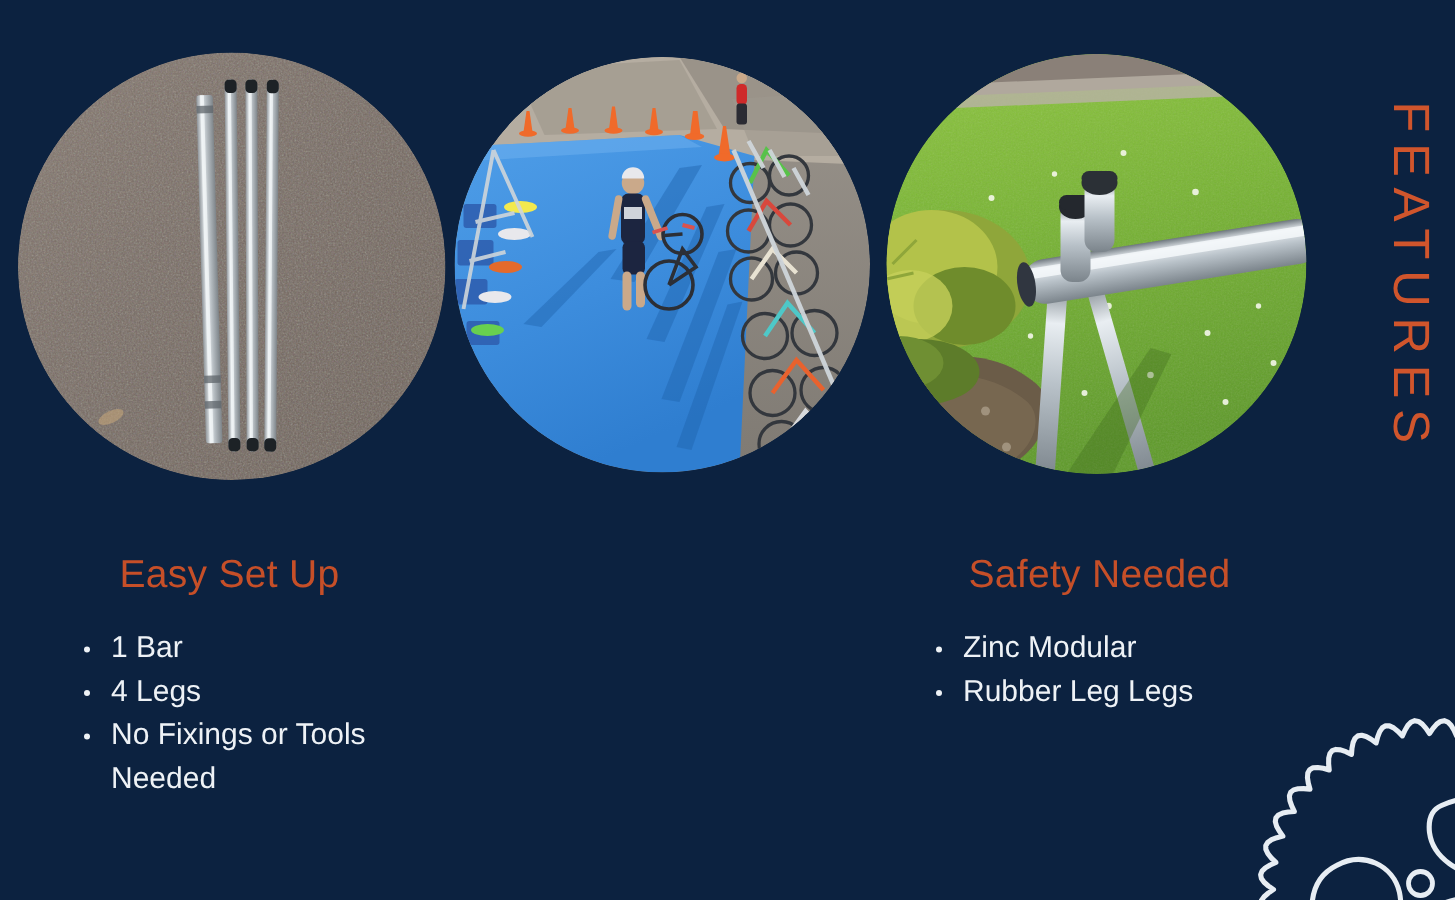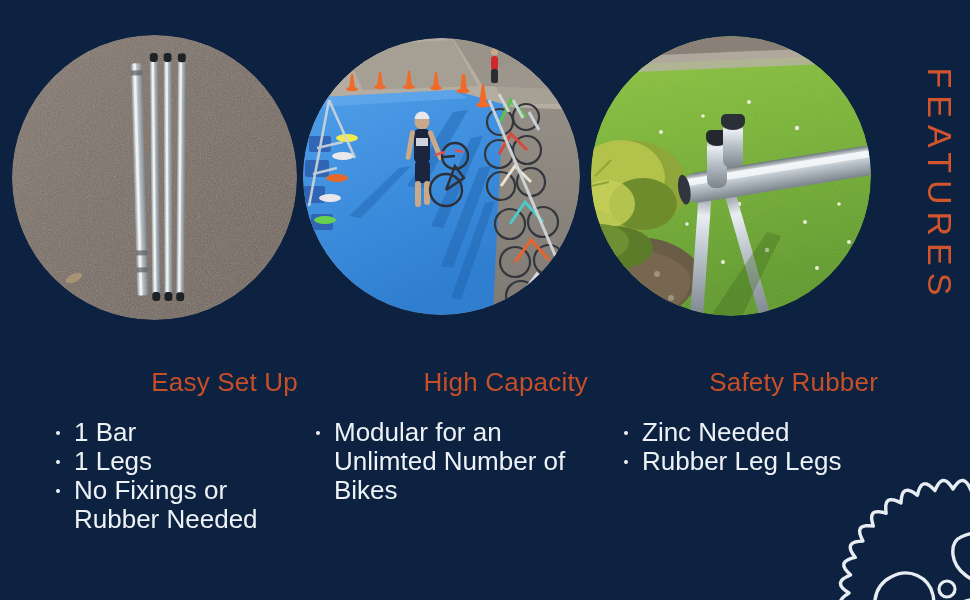--- a/index.html
+++ b/index.html
@@ -87,42 +87,42 @@
   .col-1 .photo-circle { left: 3px;  width: 277px; height: 277px; top: 38px; }
   .col-2 .photo-circle { left: 3px;  width: 280px; height: 280px; top: 36px; }
 
   .photo-circle svg { display: block; width: 100%; height: 100%; }
 
   
   .col-heading {
     position: absolute;
     top: 368px;
     width: 100%;
-    text-align: right;
+    text-align: center;
     font-size: 26px;
     font-weight: 400;
     color: #c64f28;
     letter-spacing: 0.2px;
     line-height: 1.15;
   }
 
   
   .bullets {
     position: absolute;
     top: 418px;
     list-style: none;
   }
   .col-0 .bullets { left: 44px;  width: 248px; }
   .col-1 .bullets { left: 12px;  width: 282px; }
   .col-2 .bullets { left: 32px;  width: 258px; }
 
   .bullets li {
     position: relative;
     padding-left: 22px;
-    font-size: 26px;
+    font-size: 20px;
     line-height: 29px;
     color: #eef2f6;
     margin-bottom: 0;
     font-weight: 300;
   }
   .bullets li::before {
     content: "";
     position: absolute;
     left: 4px;
     top: 13px;
@@ -196,22 +196,22 @@
               <rect x="165" y="18" width="8" height="9" rx="3" fill="#1d2226"></rect>
               <rect x="165" y="257" width="8" height="9" rx="3" fill="#1d2226"></rect>
             </g>
             <ellipse cx="62" cy="243" rx="9" ry="4" fill="#c8a87a" opacity="0.55" transform="rotate(-25 62 243)"></ellipse>
           </g>
         </svg>
       </div>
       <div class="col-heading">Easy Set Up</div>
       <ul class="bullets">
         <li>1 Bar</li>
-        <li>1 Legs</li>
-        <li>No Fixings or Rubber Needed</li>
+        <li>4 Legs</li>
+        <li>No Fixings or Tools Needed</li>
       </ul>
     </div>
 
     <div class="col col-1">
       <div class="photo-circle">
         <svg viewBox="0 0 277 277" preserveAspectRatio="xMidYMid slice" aria-hidden="true">
           <defs>
             <clipPath id="c2">
                 <circle cx="138.5" cy="138.5" r="138.5"></circle>
               </clipPath>
@@ -327,23 +327,21 @@
               <ellipse cx="22" cy="182" rx="11" ry="4" fill="#68d04f"></ellipse>
             </g>
 
             <g stroke="#cfd5da" stroke-width="2.6" fill="none" opacity="0.9">
               <path d="M26 62 L6 168 M26 62 L52 120"></path>
               <path d="M14 110 L40 104 M10 136 L34 130"></path>
             </g>
           </g>
         </svg>
       </div>
-      <div class="col-heading">High Capacity</div>
       <ul class="bullets">
-        <li>Modular for an Unlimted Number of Bikes</li>
       </ul>
     </div>
 
     <div class="col col-2">
       <div class="photo-circle">
         <svg viewBox="0 0 280 280" preserveAspectRatio="xMidYMid slice" aria-hidden="true">
           <defs>
             <clipPath id="c3">
                 <circle cx="140" cy="140" r="140"></circle>
               </clipPath>
@@ -437,23 +435,23 @@
             <g>
               <rect x="132" y="84" width="20" height="48" rx="8" fill="url(#steel3)"></rect>
               <ellipse cx="142" cy="86" rx="12" ry="8" fill="#2b3036"></ellipse>
               <rect x="130" y="78" width="24" height="10" rx="5" fill="#2b3036"></rect>
             </g>
 
             <path d="M116 286 L148 286 L190 200 L176 196 Z" fill="#3f6a1c" opacity="0.35"></path>
           </g>
         </svg>
       </div>
-      <div class="col-heading">Safety Rubber</div>
+      <div class="col-heading">Safety Needed</div>
       <ul class="bullets">
-        <li>Zinc Needed</li>
+        <li>Zinc Modular</li>
         <li>Rubber Leg Legs</li>
       </ul>
     </div>
 
   </div>
 
   <div class="features-label">
     <span>FEATURES</span>
   </div>
 

